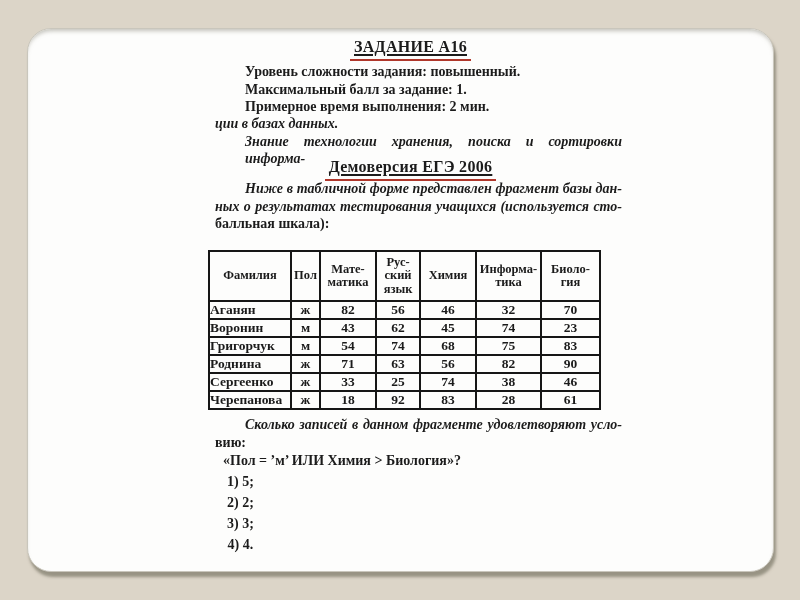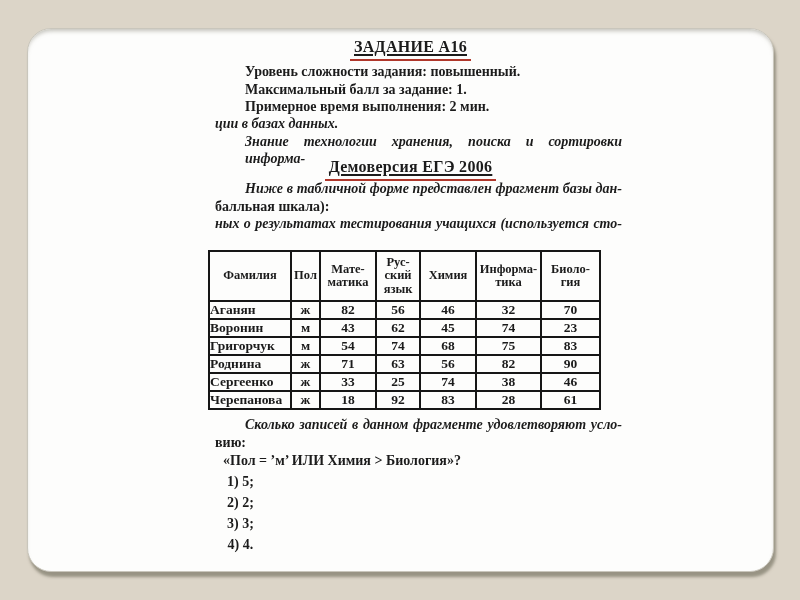--- a/index.html
+++ b/index.html
@@ -118,22 +118,22 @@
         <div class="line">ции в базах данных.</div>
         <div class="line indent just">Знание технологии хранения, поиска и сортировки информа-</div>
       </div>
 
       <div class="doc-title" style="top:129px">
         <span class="utitle">Демоверсия ЕГЭ 2006</span>
       </div>
 
       <div class="block wrapblock" style="top:151px">
         <div class="line indent just">Ниже в табличной форме представлен фрагмент базы дан-</div>
+        <div class="line just">ных о результатах тестирования учащихся (используется сто-</div>
         <div class="line">балльная шкала):</div>
-        <div class="line just">ных о результатах тестирования учащихся (используется сто-</div>
       </div>
 
       <table class="results">
         <colgroup>
           <col style="width:82px">
             <col style="width:29px">
             <col style="width:56px">
           <col style="width:44px">
             <col style="width:56px">
             <col style="width:65px">

